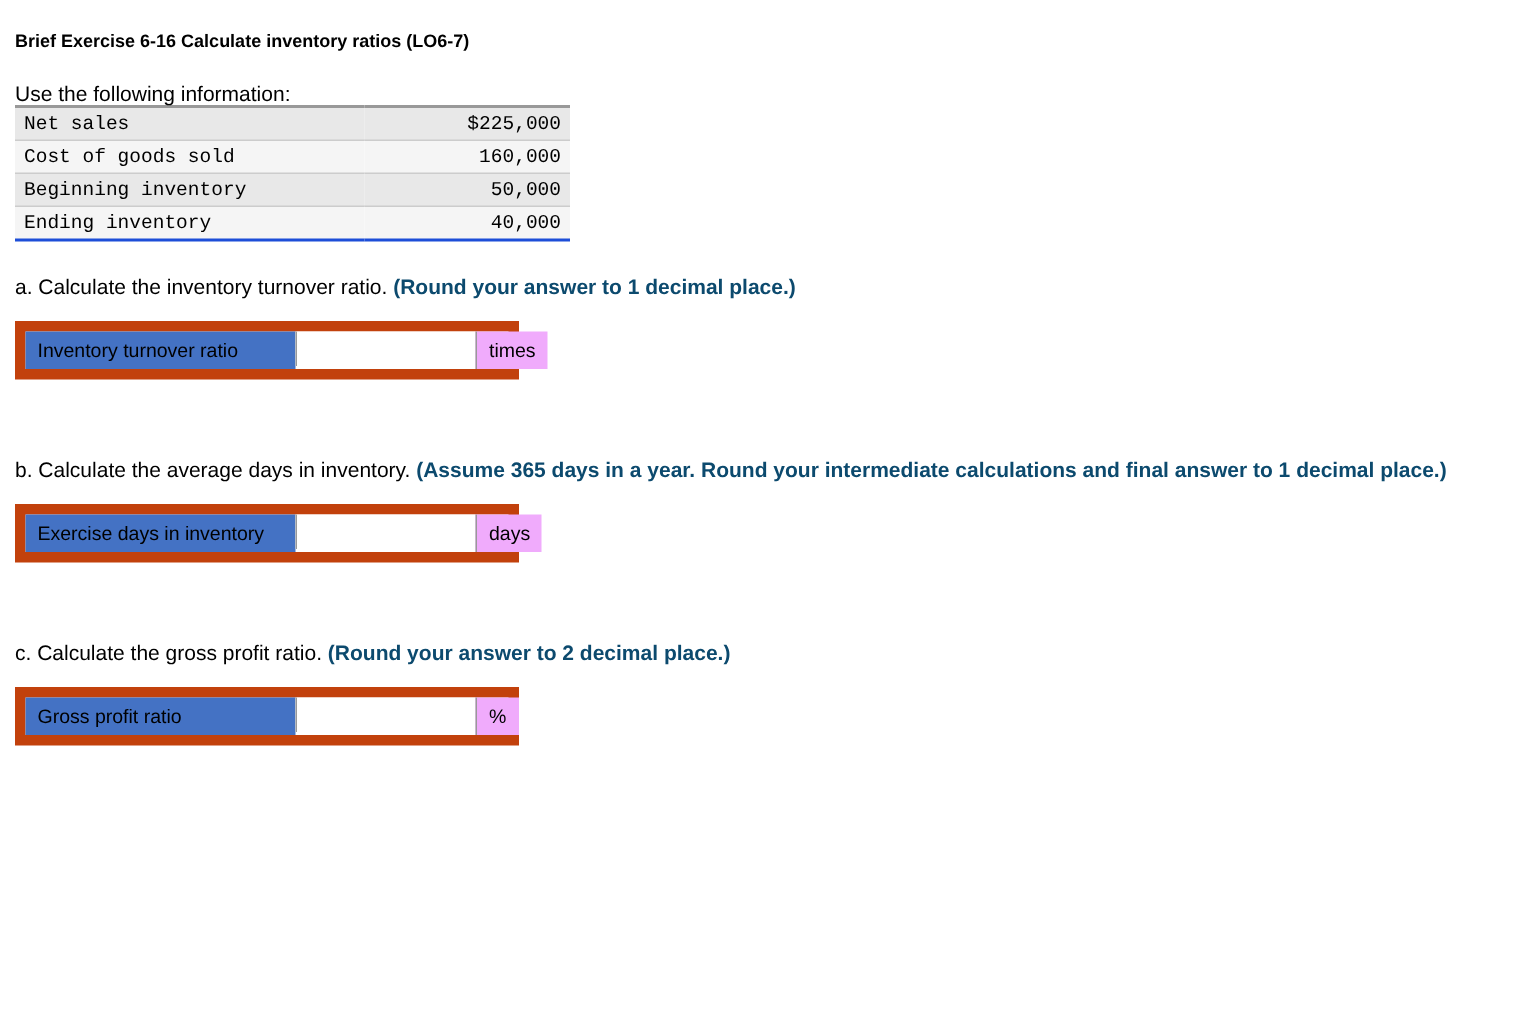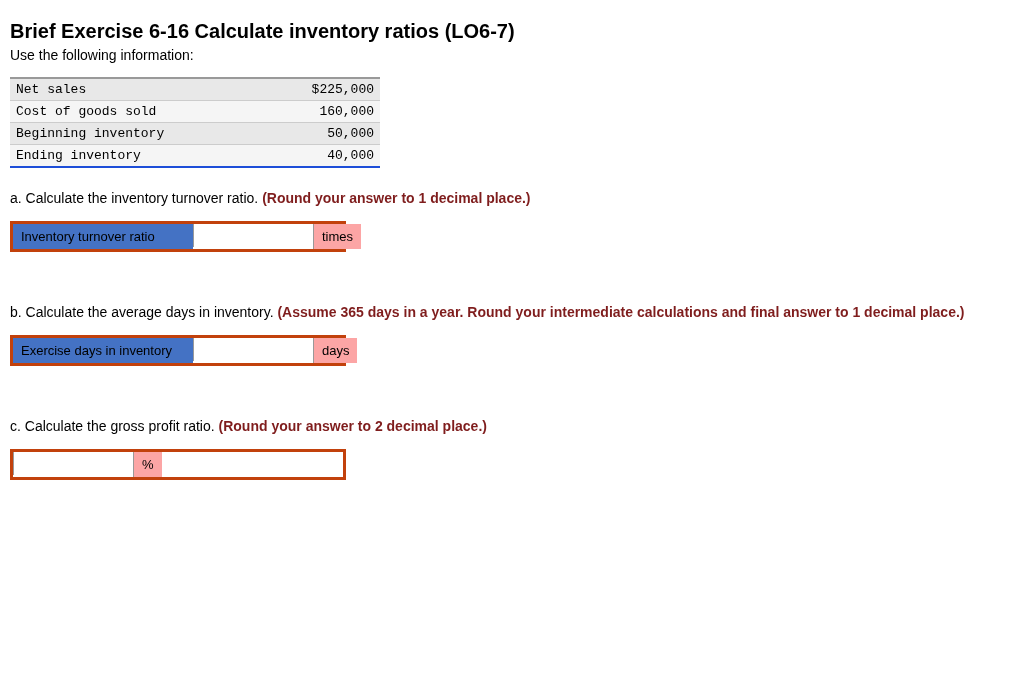--- a/index.html
+++ b/index.html
@@ -12,28 +12,27 @@
       font-family: Arial, sans-serif;
       font-size: 14px;
       background: #ffffff;
       color: #000000;
       padding: 20px 10px;
       width: 1024px;
       min-height: 685px;
     }
 
     .main-title {
-      font-size: 20px;
+      font-size: 12px;
       font-weight: bold;
-      margin-bottom: 4px;
+      margin-bottom: 20px;
     }
 
     .subtitle {
       font-size: 14px;
-      margin-bottom: 14px;
     }
 
     .data-table {
       border-collapse: collapse;
       margin-bottom: 20px;
       width: 370px;
     }
 
     .data-table tr {
       border-bottom: 1px solid #cccccc;
@@ -75,29 +74,29 @@
       margin-bottom: 30px;
     }
 
     .section-question {
       font-size: 14px;
       margin-bottom: 12px;
       line-height: 1.5;
     }
 
     .section-question .highlight {
-      color: #7f1d1d;
+      color: #0c4a6e;
       font-weight: bold;
     }
 
     .input-row {
       display: flex;
       align-items: flex-start;
       width: 336px;
-      border: 3px solid #c2410c;
+      border: 7px solid #c2410c;
     }
 
     .input-label {
       background-color: #4472c4;
       color: #000000;
       padding: 5px 8px;
       font-size: 13px;
       display: flex;
       align-items: center;
       min-width: 180px;
@@ -113,21 +112,21 @@
       outline: none;
       background: #ffffff;
     }
 
     .input-unit {
       padding: 5px 8px;
       font-size: 13px;
       border-left: 1px solid #999999;
       display: flex;
       align-items: center;
-      background: #fca5a5;
+      background: #f0abfc;
     }
 
     .section-a {
       margin-bottom: 50px;
     }
 
     .section-b {
       margin-bottom: 50px;
     }
 
@@ -188,18 +187,19 @@
       <span class="input-unit">days</span>
     </div>
   </div>
 
   <div class="section section-c">
     <p class="section-question">
       <span>c. Calculate the gross profit ratio.</span>
       <span class="highlight">(Round your answer to 2 decimal place.)</span>
     </p>
     <div class="input-row">
+      <div class="input-label">Gross profit ratio</div>
       <input class="input-field" type="text" placeholder="" style="">
       <span class="input-unit">%</span>
     </div>
   </div>
 
 </div>
 
 </body></html>

